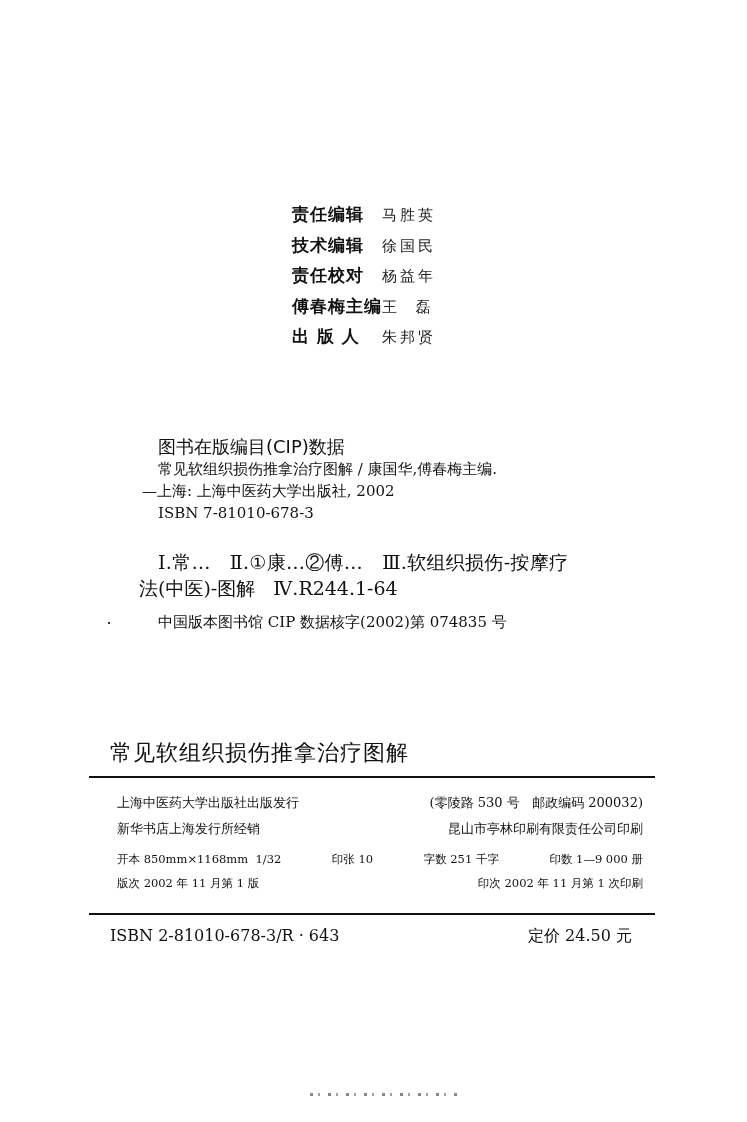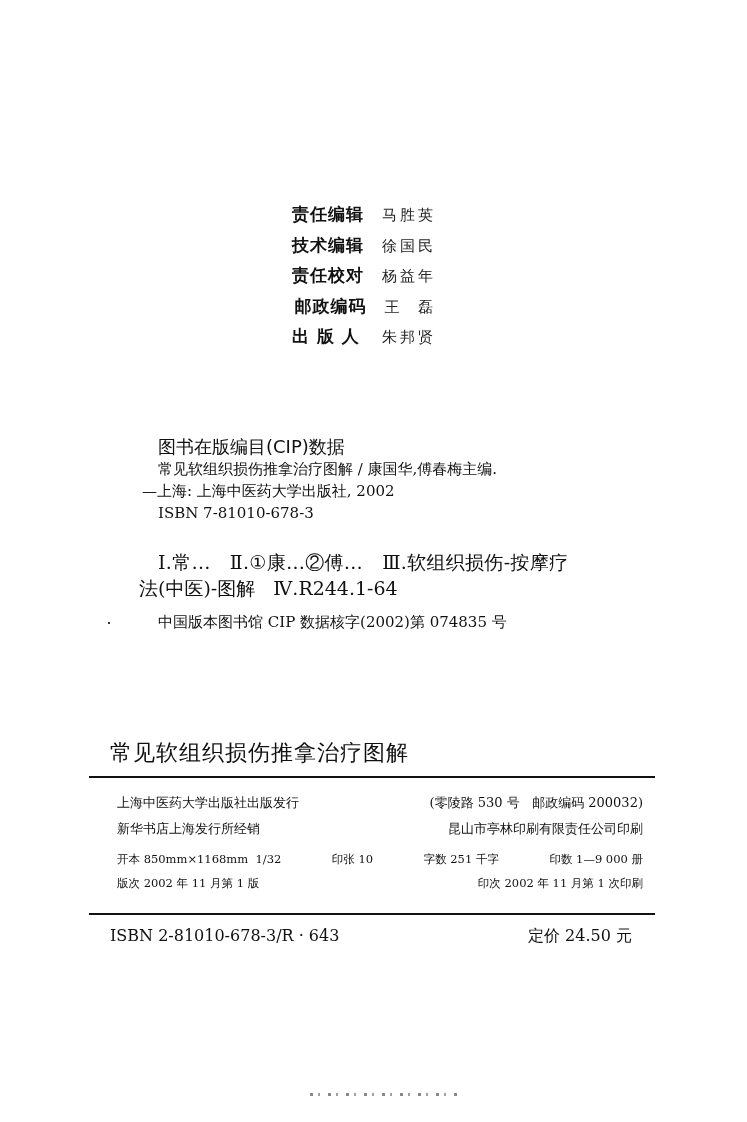--- a/index.html
+++ b/index.html
@@ -19,21 +19,20 @@
 
     
     .credits {
       left: 292px;
       top: 203px;
     }
     .credit-row {
       display: flex;
       align-items: baseline;
       height: 30.5px;
-      justify-content: flex-end;
     }
     .credit-role {
       width: 90px;
       font-family: "DejaVu Sans", "Liberation Sans", sans-serif;
       font-weight: bold;
       font-size: 17px;
       letter-spacing: 1px;
     }
     .credit-name {
       font-size: 15px;
@@ -146,21 +145,21 @@
   </div>
   <div class="credit-row">
     <span class="credit-role">技术编辑</span>
     <span class="credit-name">徐国民</span>
   </div>
   <div class="credit-row">
     <span class="credit-role">责任校对</span>
     <span class="credit-name">杨益年</span>
   </div>
   <div class="credit-row">
-    <span class="credit-role">邮政编码</span>
+    <span class="credit-role">傅春梅主编</span>
     <span class="credit-name" style="white-space:pre">王  磊</span>
   </div>
   <div class="credit-row">
     <span class="credit-role" style="white-space:pre">出 版 人</span>
     <span class="credit-name">朱邦贤</span>
   </div>
 </div>
 
 <div class="abs cip">
   <span class="cip-line cip-title">图书在版编目(CIP)数据</span>

